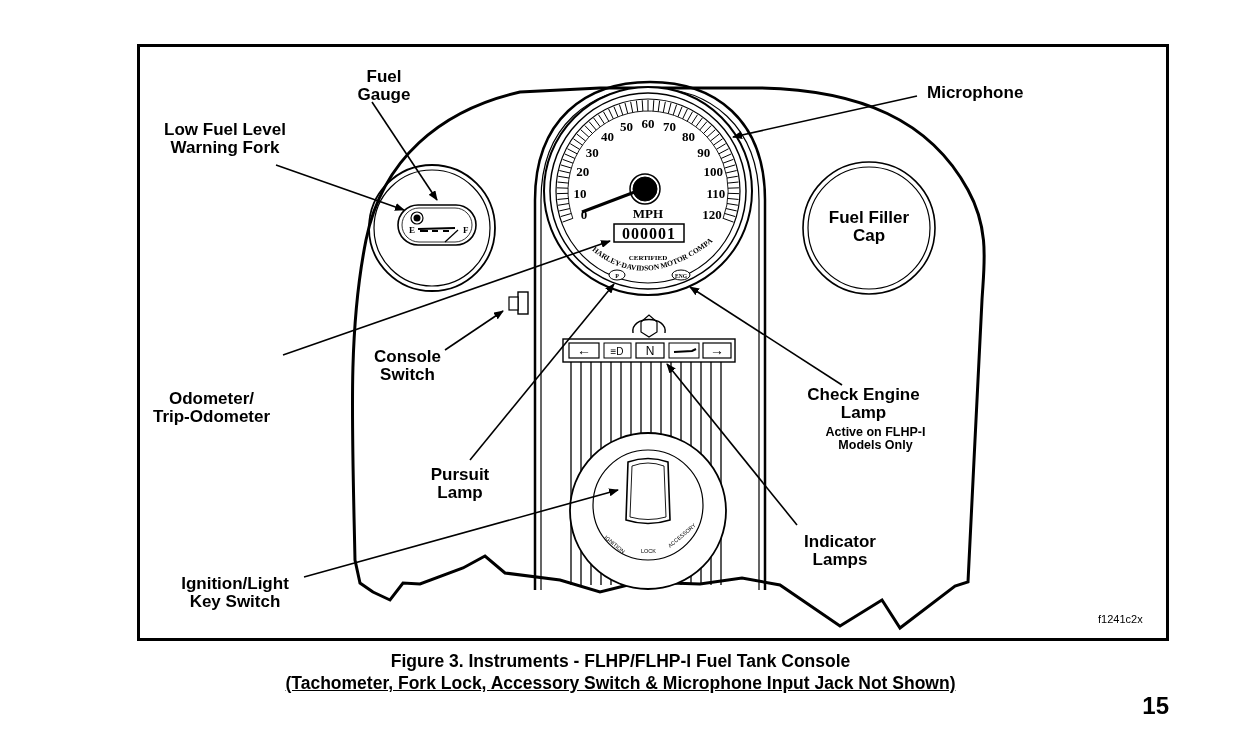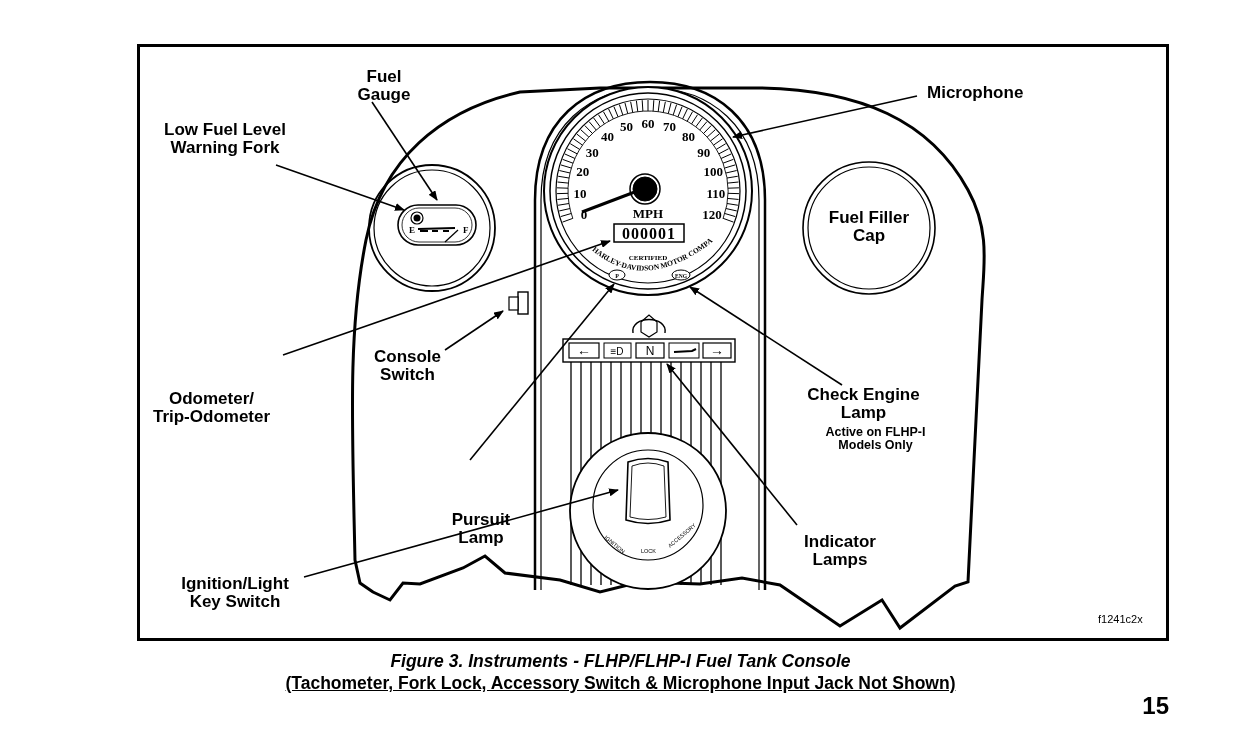--- a/index.html
+++ b/index.html
@@ -236,30 +236,30 @@
   <div>Switch</div>
 </div>
 <div class="lbl" style="left:806px;top:386px;width:115px;">
   <div>Check Engine</div>
   <div>Lamp</div>
 </div>
 <div class="lbl small" style="left:806px;top:426px;width:115px;margin-left:12px;">
   <div>Active on FLHP-I</div>
   <div>Models Only</div>
 </div>
-<div class="lbl" style="left:446px;top:466px;width:70px;margin-top:45px;">
+<div class="lbl" style="left:425px;top:466px;width:70px;">
   <div>Pursuit</div>
   <div>Lamp</div>
 </div>
 <div class="lbl" style="left:795px;top:533px;width:90px;">
   <div>Indicator</div>
   <div>Lamps</div>
 </div>
 <div class="lbl" style="left:170px;top:560px;width:130px;margin-top:15px;">
   <div>Ignition/Light</div>
   <div>Key Switch</div>
 </div>
 
 <div class="fig-id" style="left:1098px;top:613px;">f1241c2x</div>
 
-<div class="caption" style="top:651px;font-style:italic;">Figure 3. Instruments - FLHP/FLHP-I Fuel Tank Console</div>
+<div class="caption" style="top:651px;">Figure 3. Instruments - FLHP/FLHP-I Fuel Tank Console</div>
 <div class="caption" style="top:673px;text-decoration:underline;">(Tachometer, Fork Lock, Accessory Switch &amp; Microphone Input Jack Not Shown)</div>
 <div class="page-num">15</div>
 
 </body></html>

